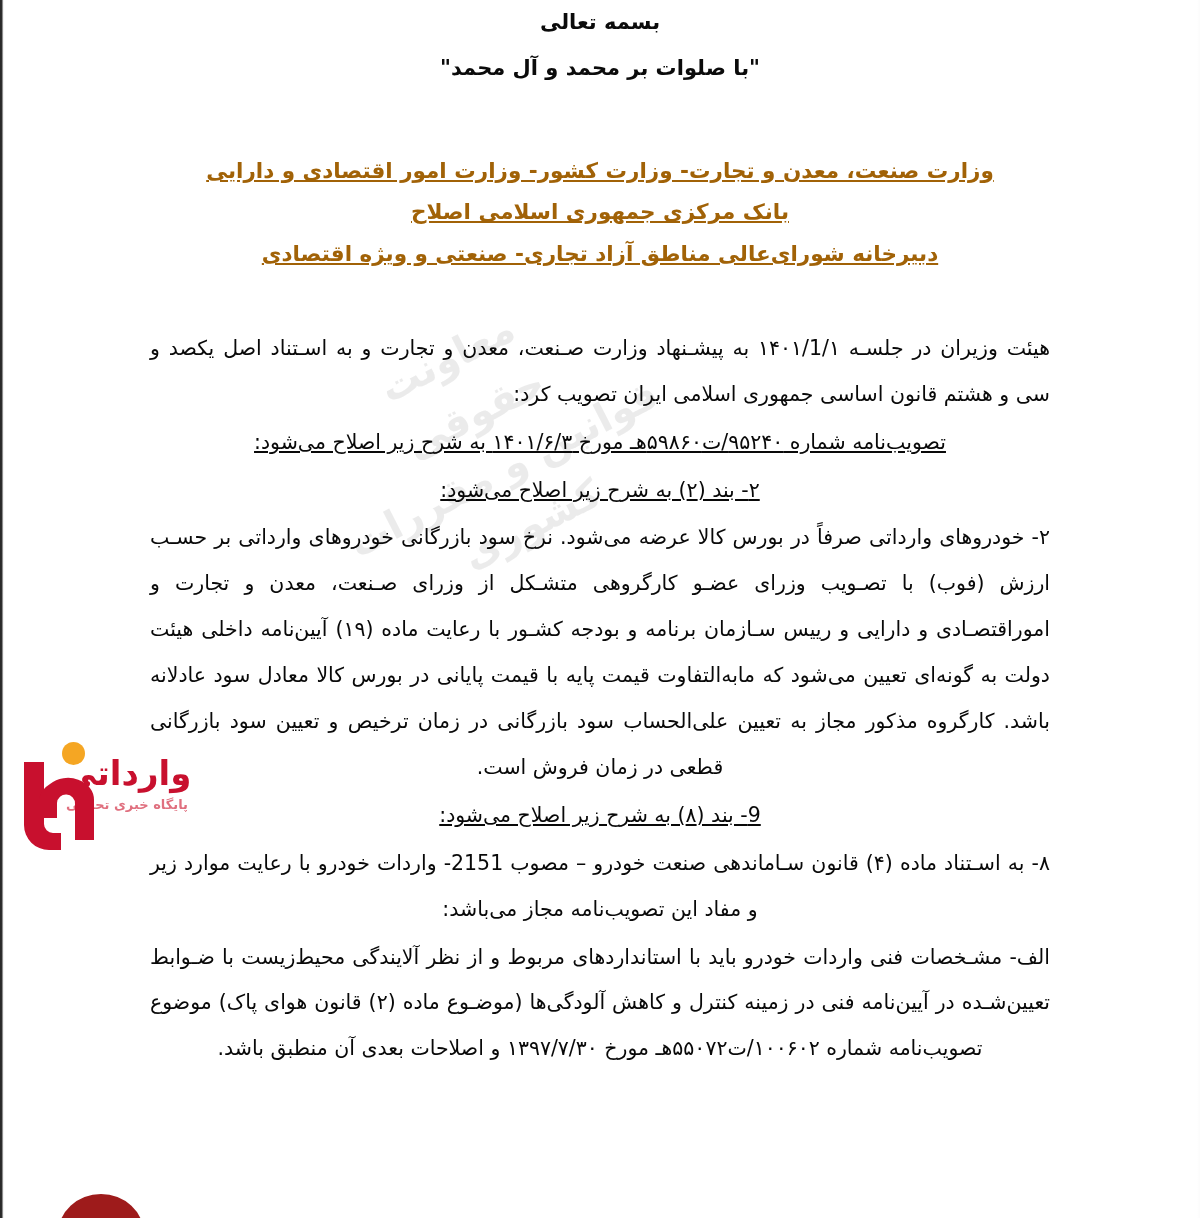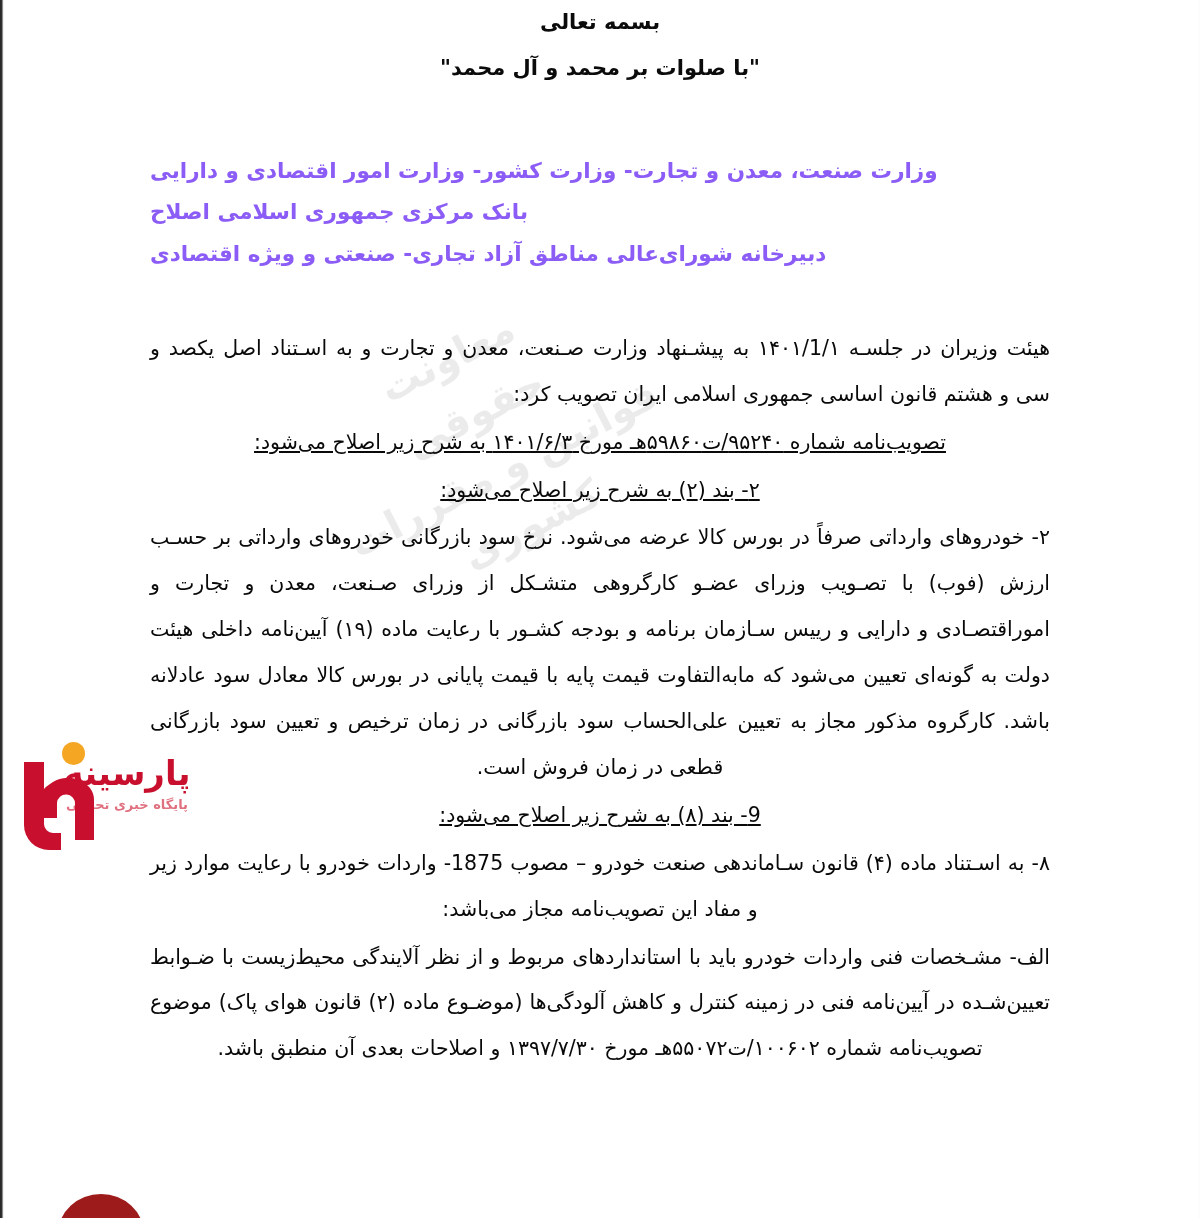--- a/index.html
+++ b/index.html
@@ -69,24 +69,25 @@
     font-size: 21px;
     padding-top: 10px;
     letter-spacing: .5px;
   }
   .bismillah .l2 {
     font-size: 21px;
     padding-top: 22px;
   }
 
   .org-block {
-    text-align: left;
-    font-weight: 700;
-    color: #8b5cf6;
+    text-align: center;
+    font-weight: 700;
+    color: #a16207;
     margin-top: 70px;
+    text-decoration: underline;
   }
   .org-block .org-line {
     font-size: 21.5px;
     line-height: 1.92;
     letter-spacing: .2px;
   }
 
   .body-block {
     margin-top: 52px;
     color: #090909;
@@ -198,30 +199,30 @@
 
       <p class="para center-line">تصویب‌نامه شماره ۹۵۲۴۰/ت۵۹۸۶۰هـ مورخ ۱۴۰۱/۶/۳ به شرح زیر اصلاح می‌شود:</p>
 
 
       <p class="para center-line">۲- بند (۲) به شرح زیر اصلاح می‌شود:</p>
 
       <p class="para">۲- خودروهای وارداتی صرفاً در بورس کالا عرضه می‌شود. نرخ سود بازرگانی خودروهای وارداتی بر حسـب ارزش (فوب) با تصـویب وزرای عضـو کارگروهی متشـکل از وزرای صـنعت، معدن و تجارت و اموراقتصـادی و دارایی و رییس سـازمان برنامه و بودجه کشـور با رعایت ماده (۱۹) آیین‌نامه داخلی هیئت دولت به گونه‌ای تعیین می‌شود که مابه‌التفاوت قیمت پایه با قیمت پایانی در بورس کالا معادل سود عادلانه باشد. کارگروه مذکور مجاز به تعیین علی‌الحساب سود بازرگانی در زمان ترخیص و تعیین سود بازرگانی قطعی در زمان فروش است.</p>
 
       <p class="para center-line">9- بند (۸) به شرح زیر اصلاح می‌شود:</p>
 
-      <p class="para">۸- به اسـتناد ماده (۴) قانون سـاماندهی صنعت خودرو – مصوب 1875- واردات خودرو با رعایت موارد زیر و مفاد این تصویب‌نامه مجاز می‌باشد:</p>
+      <p class="para">۸- به اسـتناد ماده (۴) قانون سـاماندهی صنعت خودرو – مصوب 2151- واردات خودرو با رعایت موارد زیر و مفاد این تصویب‌نامه مجاز می‌باشد:</p>
 
       <p class="para">الف- مشـخصات فنی واردات خودرو باید با استانداردهای مربوط و از نظر آلایندگی محیط‌زیست با ضـوابط تعیین‌شـده در آیین‌نامه فنی در زمینه کنترل و کاهش آلودگی‌ها (موضـوع ماده (۲) قانون هوای پاک) موضوع تصویب‌نامه شماره ۱۰۰۶۰۲/ت۵۵۰۷۲هـ مورخ ۱۳۹۷/۷/۳۰ و اصلاحات بعدی آن منطبق باشد.</p>
 
     </div>
   </div>
 
   <div class="parsine-watermark">
     <div class="parsine-wordmark">
-      <div class="pw-name">پارسینه</div>
+      <div class="pw-name">وارداتی</div>
       <div class="pw-tag">پایگاه خبری تحلیلی</div>
     </div>
     <div class="parsine-mark">
       <svg width="86" height="112" viewBox="0 0 86 112" xmlns="http://www.w3.org/2000/svg">
         <path d="M8 24 h20 v62 a9 9 0 0 0 9 9 h8 v17 h-12 a25 25 0 0 1 -25 -25 z" fill="#c8102e"></path>
         <path d="M34 46 a26 22 0 0 1 44 16 v40 h-19 v-36 a9 9 0 0 0 -18 -1 v15 h-18 v-18 a26 22 0 0 1 11 -16 z" fill="#c8102e"></path>
       </svg>
       <div class="parsine-dot"></div>
     </div>
   </div>

